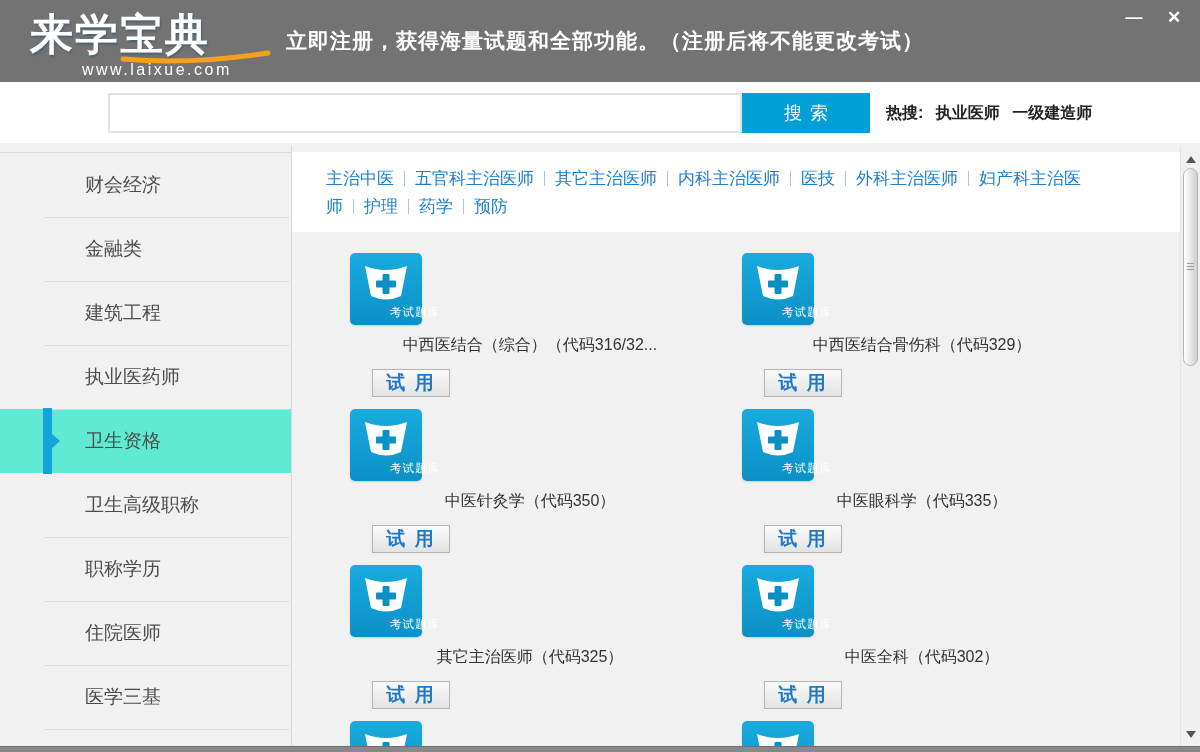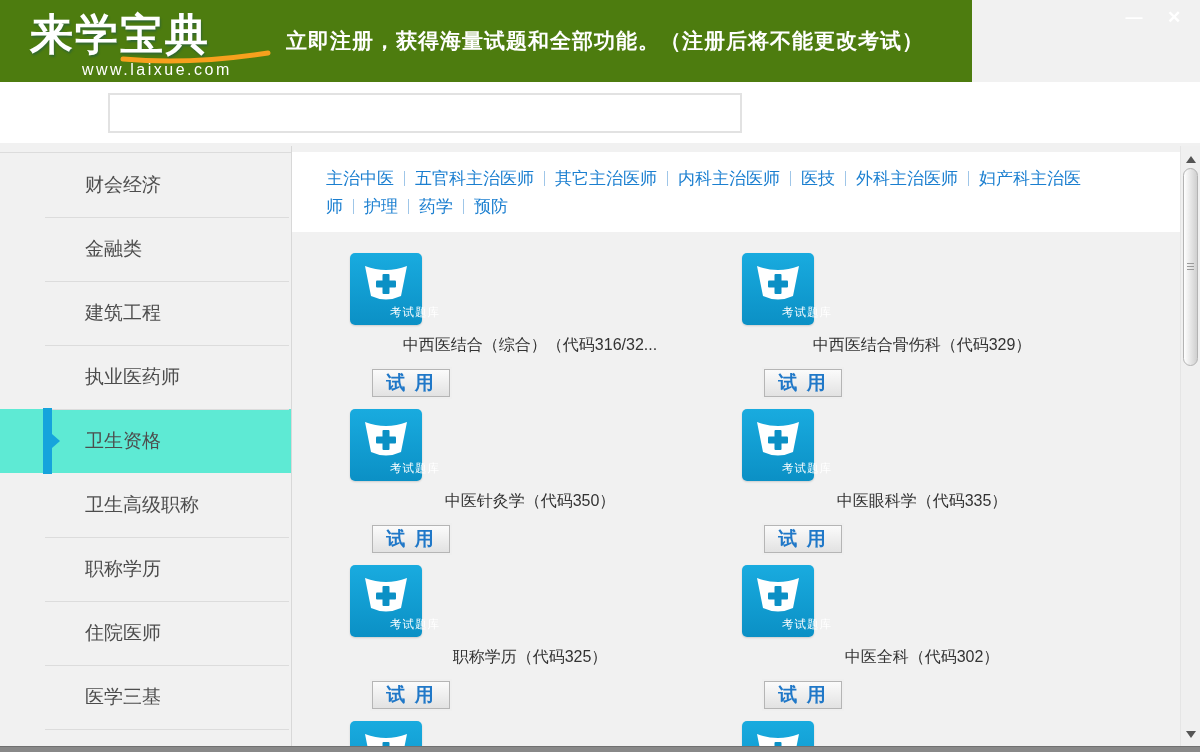--- a/index.html
+++ b/index.html
@@ -5,21 +5,21 @@
   * { margin:0; padding:0; box-sizing:border-box; }
   html,body { width:1200px; height:752px; overflow:hidden; }
   body {
     position:relative;
     background:#f1f1f1;
     font-family:"Liberation Sans","DejaVu Sans",sans-serif;
     color:#333;
   }
 
   
-  .app-header { position:absolute; left:0; top:0; width:972px; height:82px; background:#4d7c0f; z-index:5; }
+  .app-header { position:absolute; left:0; top:0; width:1200px; height:82px; background:#737373; z-index:5; }
   .logo { position:absolute; left:28px; top:4px; width:230px; height:76px; }
   .logo-text { position:absolute; left:2px; top:2px; font-size:43px; font-weight:bold; color:#fff; letter-spacing:2px; text-shadow:1px 2px 2px rgba(0,70,110,.35); white-space:nowrap; }
   .logo-swoosh { position:absolute; left:92px; top:44px; width:158px; height:18px; }
   .logo-url { position:absolute; left:54px; top:57px; font-size:16px; color:#fff; letter-spacing:2.5px; white-space:nowrap; }
   .promo { position:absolute; left:286px; top:27px; font-size:21px; font-weight:bold; color:#fff; letter-spacing:1px; white-space:nowrap; }
   .win-btn { position:absolute; top:5px; width:28px; height:26px; background:none; border:none; color:#fff; font-size:17px; font-weight:bold; line-height:26px; text-align:center; cursor:pointer; }
   .win-min { left:1120px; }
   .win-close { left:1160px; }
 
   
@@ -81,20 +81,26 @@
     </svg>
     <div class="logo-url">www.laixue.com</div>
   </div>
   <div class="promo">立即注册，获得海量试题和全部功能。（注册后将不能更改考试）</div>
   <button class="win-btn win-min">—</button>
   <button class="win-btn win-close">✕</button>
 </div>
 
 <div class="search-row">
   <input class="search-input" type="text" value="" style="">
+  <button class="search-btn">搜索</button>
+  <div class="hot-search">
+    <span>热搜:</span>
+    <a class="hot-term">执业医师</a>
+    <a class="hot-term">一级建造师</a>
+  </div>
 </div>
 
 <div class="sidebar">
   <div>
       <div class="side-item">
 
     <span class="side-label">财会经济</span>
   </div>
       <div class="side-item">
 
@@ -188,21 +194,21 @@
   </div>
     <div class="card r2 c0">
     <div class="tile">
       <svg width="72" height="48" viewBox="0 0 72 48">
         <path d="M15,10 Q36,18 57,10 L51,40 Q36,47 21,40 Z" fill="#ffffff"></path>
         <rect x="32.5" y="18" width="7" height="20" rx="1" fill="#0b90c5"></rect>
         <rect x="26" y="24.5" width="20" height="7" rx="1" fill="#0b90c5"></rect>
       </svg>
       <div class="tile-label">考试题库</div>
     </div>
-    <div class="card-title">职称学历（代码325）</div>
+    <div class="card-title">其它主治医师（代码325）</div>
     <button class="trial-btn">试 用</button>
   </div>
     <div class="card r2 c1">
     <div class="tile">
       <svg width="72" height="48" viewBox="0 0 72 48">
         <path d="M15,10 Q36,18 57,10 L51,40 Q36,47 21,40 Z" fill="#ffffff"></path>
         <rect x="32.5" y="18" width="7" height="20" rx="1" fill="#0b90c5"></rect>
         <rect x="26" y="24.5" width="20" height="7" rx="1" fill="#0b90c5"></rect>
       </svg>
       <div class="tile-label">考试题库</div>

